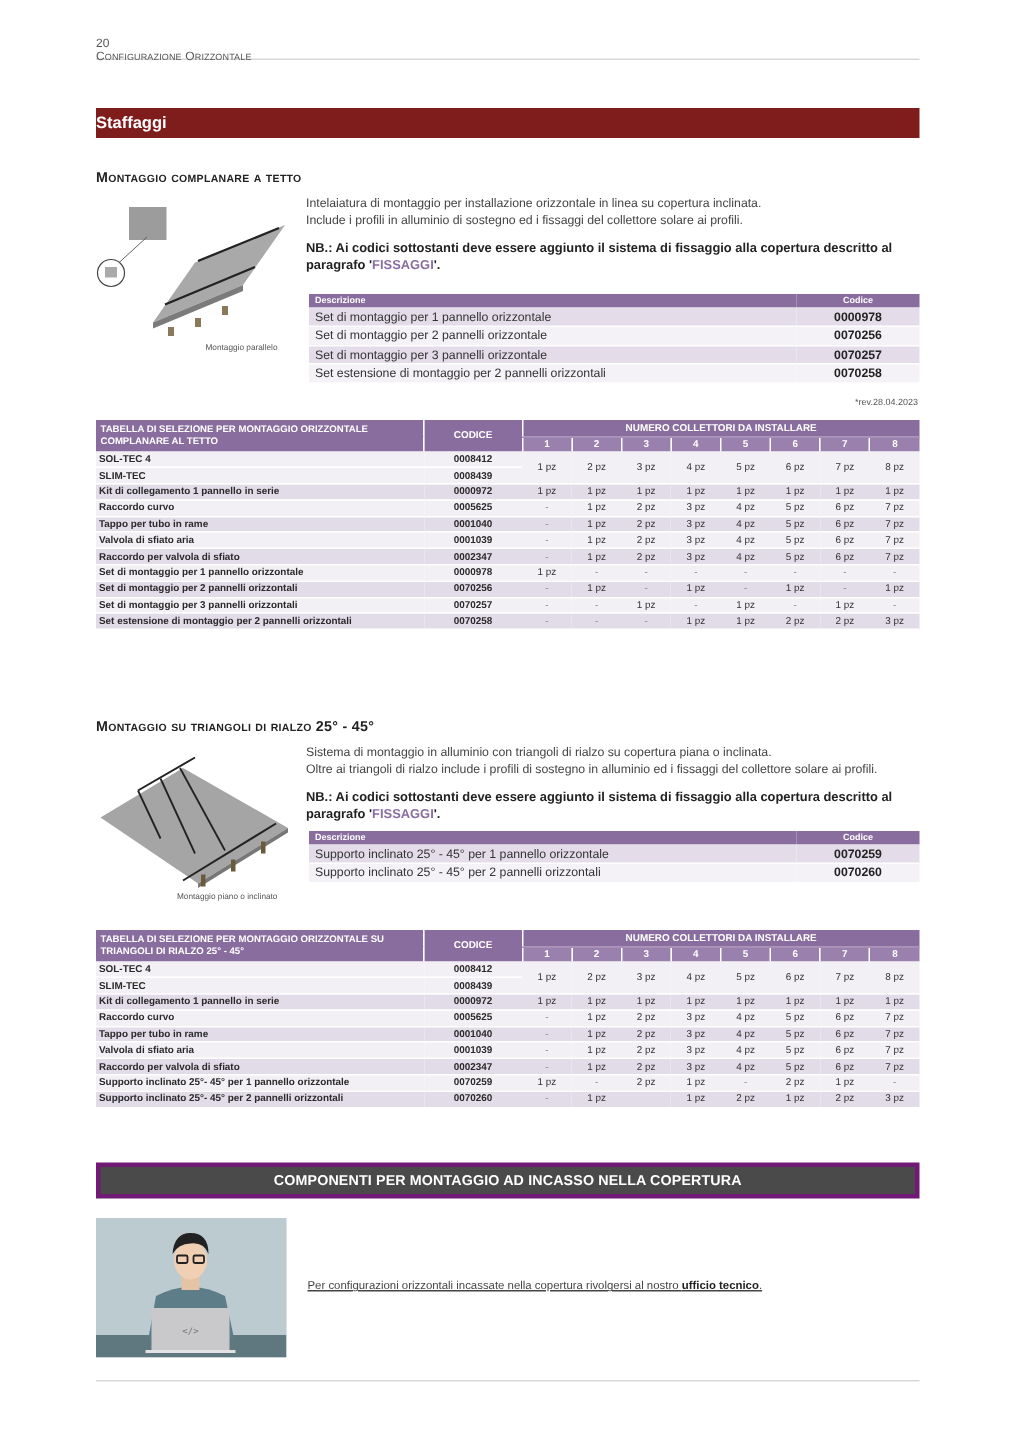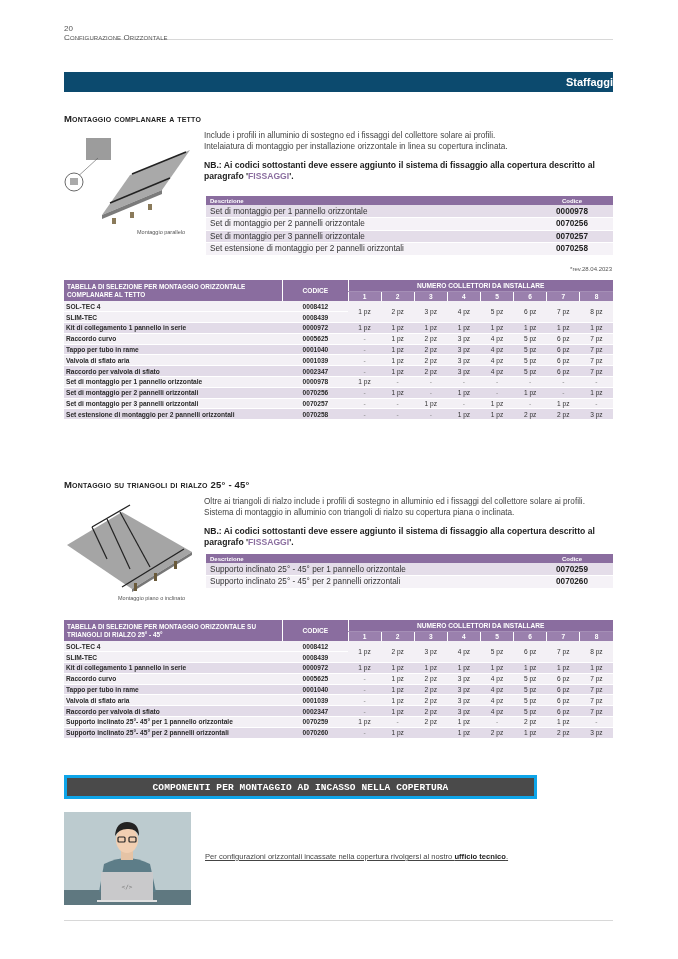--- a/index.html
+++ b/index.html
@@ -2,21 +2,21 @@
 <html><head>
 <meta charset="utf-8">
 <style>
   * { box-sizing: border-box; margin: 0; padding: 0; }
   html, body { width: 678px; height: 959px; background: #ffffff; }
   body { font-family: "Liberation Sans", "DejaVu Sans", sans-serif; color: #333; position: relative; overflow: hidden; }
 
   .page-header { position: absolute; left: 64px; top: 24px; width: 549px; height: 16px; border-bottom: 1px solid #d8d8d8; display: flex; justify-content: space-between; font-size: 8px; color: #555; flex-direction: column; }
   .page-header .section-name { font-variant: small-caps; font-size: 8px; letter-spacing: 0.1px; }
 
-  .banner { position: absolute; left: 64px; top: 72px; width: 549px; height: 20px; background: #0c4a6e; color: #fff; font-weight: bold; font-size: 11px; display: flex; align-items: center; justify-content: flex-end; }
+  .banner { position: absolute; left: 64px; top: 72px; width: 549px; height: 20px; background: #7f1d1d; color: #fff; font-weight: bold; font-size: 11px; display: flex; align-items: center; justify-content: flex-start; }
 
   .h-section { position: absolute; left: 64px; font-weight: bold; font-size: 9.5px; color: #222; font-variant: small-caps; letter-spacing: 0.2px; }
 
   .img-box { position: absolute; left: 62px; width: 135px; }
   .img-caption { position: absolute; font-size: 5.5px; color: #555; }
 
   .desc { position: absolute; left: 204px; width: 410px; font-size: 8.2px; line-height: 10.5px; color: #444; }
   .desc .nb { margin-top: 8px; font-weight: bold; color: #222; font-size: 8.6px; line-height: 11px; }
   .desc .nb .hl { color: #8a6d9f; }
 
@@ -36,21 +36,21 @@
   .big-table th.codice { width: 65px; font-size: 6.6px; border-left: 1px solid #fff; }
   .big-table th.group { font-size: 6.6px; height: 11px; border-left: 1px solid #fff; border-bottom: 1px solid #a58fb6; }
   .big-table th.num { font-size: 6.6px; height: 10px; background: #9a80ad; border-left: 1px solid #fff; width: 33px; }
   .big-table td { height: 10.8px; color: #333; text-align: center; border-bottom: 1px solid #fff; }
   .big-table td.label { text-align: left; padding-left: 2px; font-weight: bold; color: #2a2a2a; }
   .big-table td.codice { font-weight: bold; color: #2a2a2a; }
   .big-table tr.odd td { background: #f3f0f5; }
   .big-table tr.even td { background: #e2dbe8; }
   .big-table td.dash { color: #888; }
 
-  .dark-banner { position: absolute; left: 64px; top: 775px; width: 473px; height: 24px; background: #0ea5e9; padding: 3px; font-family: Liberation Mono, monospace; }
+  .dark-banner { position: absolute; left: 64px; top: 775px; width: 549px; height: 24px; background: #701a75; padding: 3px; }
   .dark-banner .inner { width: 100%; height: 100%; background: #4a4a4a; color: #fff; font-weight: bold; font-size: 9.5px; display: flex; align-items: center; justify-content: center; letter-spacing: 0.1px; }
 
   .person-img { position: absolute; left: 64px; top: 812px; width: 127px; height: 93px; background: #bccbcf; overflow: hidden; }
   .contact-text { position: absolute; left: 205px; top: 852px; font-size: 7.6px; color: #444; text-decoration: underline; }
   .contact-text b { color: #222; }
 
   .footer-line { position: absolute; left: 64px; top: 920px; width: 549px; border-top: 1px solid #d8d8d8; }
   .footer-url { position: absolute; left: 64px; top: 929px; font-size: 7.6px; color: #444; margin-top: 32px; }
 </style>
 </head>
@@ -78,22 +78,22 @@
     <rect x="86" y="74" width="4" height="6" fill="#8a7a5a"></rect>
     <rect x="24" y="8" width="25" height="22" fill="#9c9c9c"></rect>
     <line x1="12" y1="50" x2="36" y2="28" stroke="#555" stroke-width="0.6"></line>
     <circle cx="12" cy="52" r="9" fill="#fff" stroke="#444" stroke-width="0.8"></circle>
     <rect x="8" y="48" width="8" height="7" fill="#aaa"></rect>
   </svg>
 </div>
 <div class="img-caption" style="left:137px; top:229px;">Montaggio parallelo</div>
 
 <div class="desc" style="top:131px;">
+  <div>Intelaiatura di montaggio per installazione orizzontale in linea su copertura inclinata.</div>
   <div>Include i profili in alluminio di sostegno ed i fissaggi del collettore solare ai profili.</div>
-  <div>Intelaiatura di montaggio per installazione orizzontale in linea su copertura inclinata.</div>
   <div class="nb">
     <span>NB.: Ai codici sottostanti deve essere aggiunto il sistema di fissaggio alla copertura descritto al paragrafo '</span><span class="hl">FISSAGGI</span><span>'.</span>
   </div>
 </div>
 
 <table class="small-table" style="top:196px;">
   <thead>
     <tr>
       <th>Descrizione</th>
       <th class="code">Codice</th>
@@ -279,22 +279,22 @@
     <line x1="45" y1="22" x2="68" y2="72" stroke="#222" stroke-width="1.2"></line>
     <line x1="58" y1="15" x2="88" y2="70" stroke="#222" stroke-width="1.2"></line>
     <rect x="72" y="86" width="3" height="8" fill="#6a5a3a"></rect>
     <rect x="92" y="76" width="3" height="8" fill="#6a5a3a"></rect>
     <rect x="112" y="64" width="3" height="8" fill="#6a5a3a"></rect>
   </svg>
 </div>
 <div class="img-caption" style="left:118px; top:595px;">Montaggio piano o inclinato</div>
 
 <div class="desc" style="top:497px;">
+  <div>Sistema di montaggio in alluminio con triangoli di rialzo su copertura piana o inclinata.</div>
   <div>Oltre ai triangoli di rialzo include i profili di sostegno in alluminio ed i fissaggi del collettore solare ai profili.</div>
-  <div>Sistema di montaggio in alluminio con triangoli di rialzo su copertura piana o inclinata.</div>
   <div class="nb">
     <span>NB.: Ai codici sottostanti deve essere aggiunto il sistema di fissaggio alla copertura descritto al paragrafo '</span><span class="hl">FISSAGGI</span><span>'.</span>
   </div>
 </div>
 
 <table class="small-table" style="top:554px;">
   <thead>
     <tr>
       <th>Descrizione</th>
       <th class="code">Codice</th>

